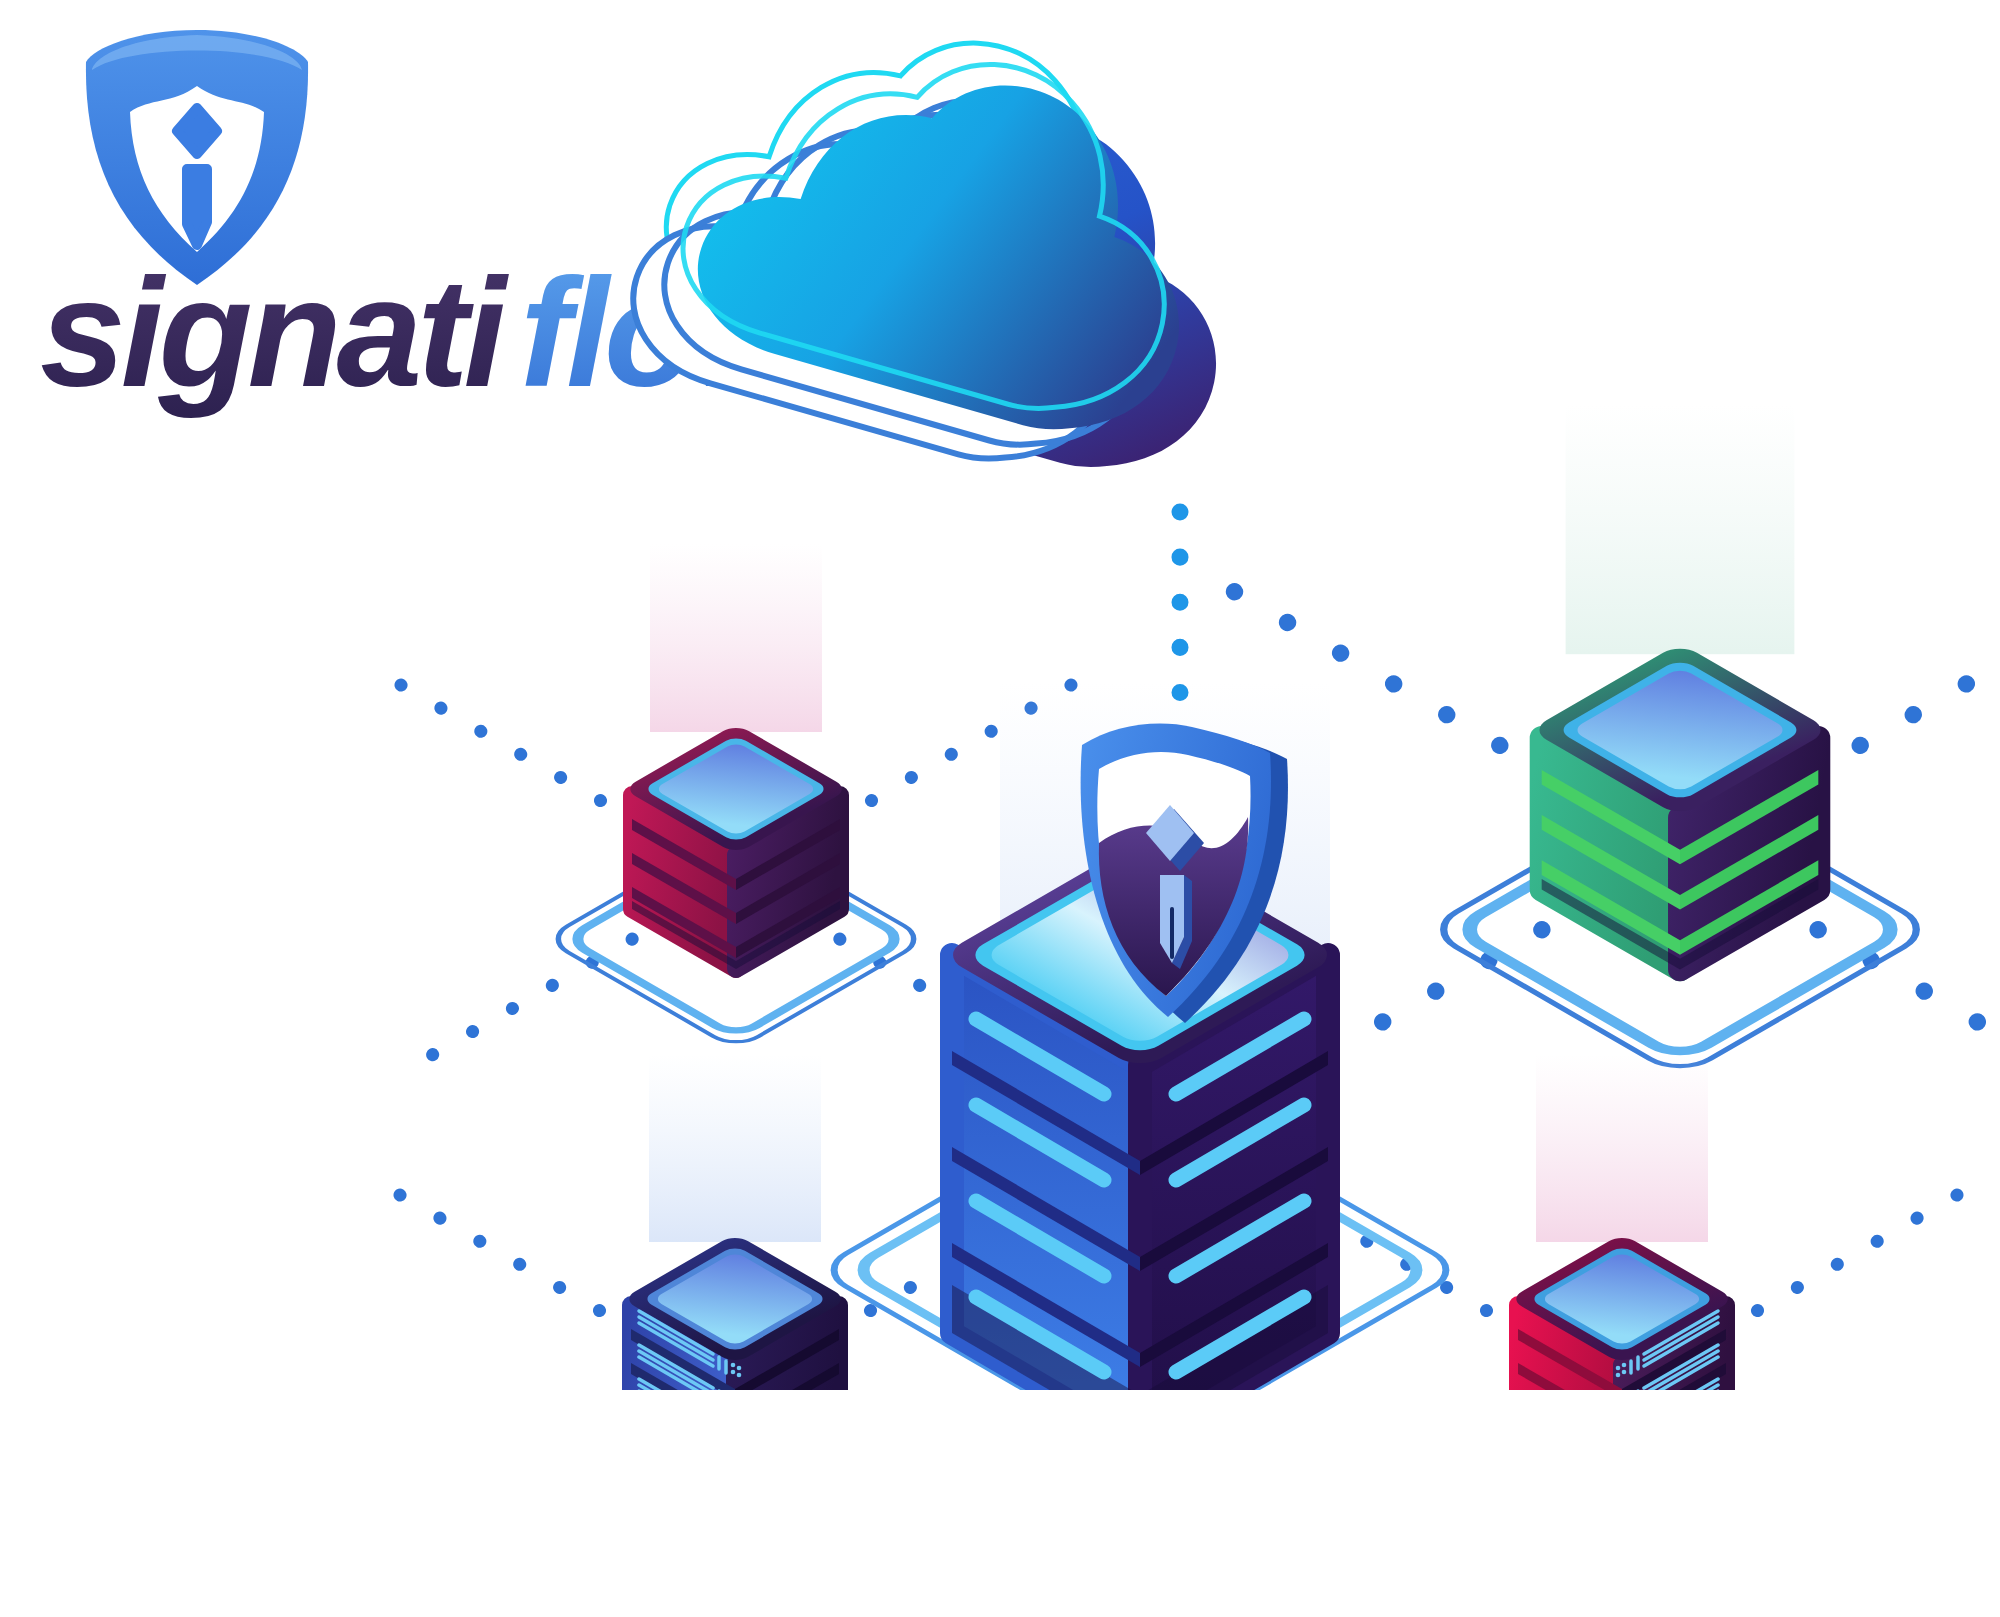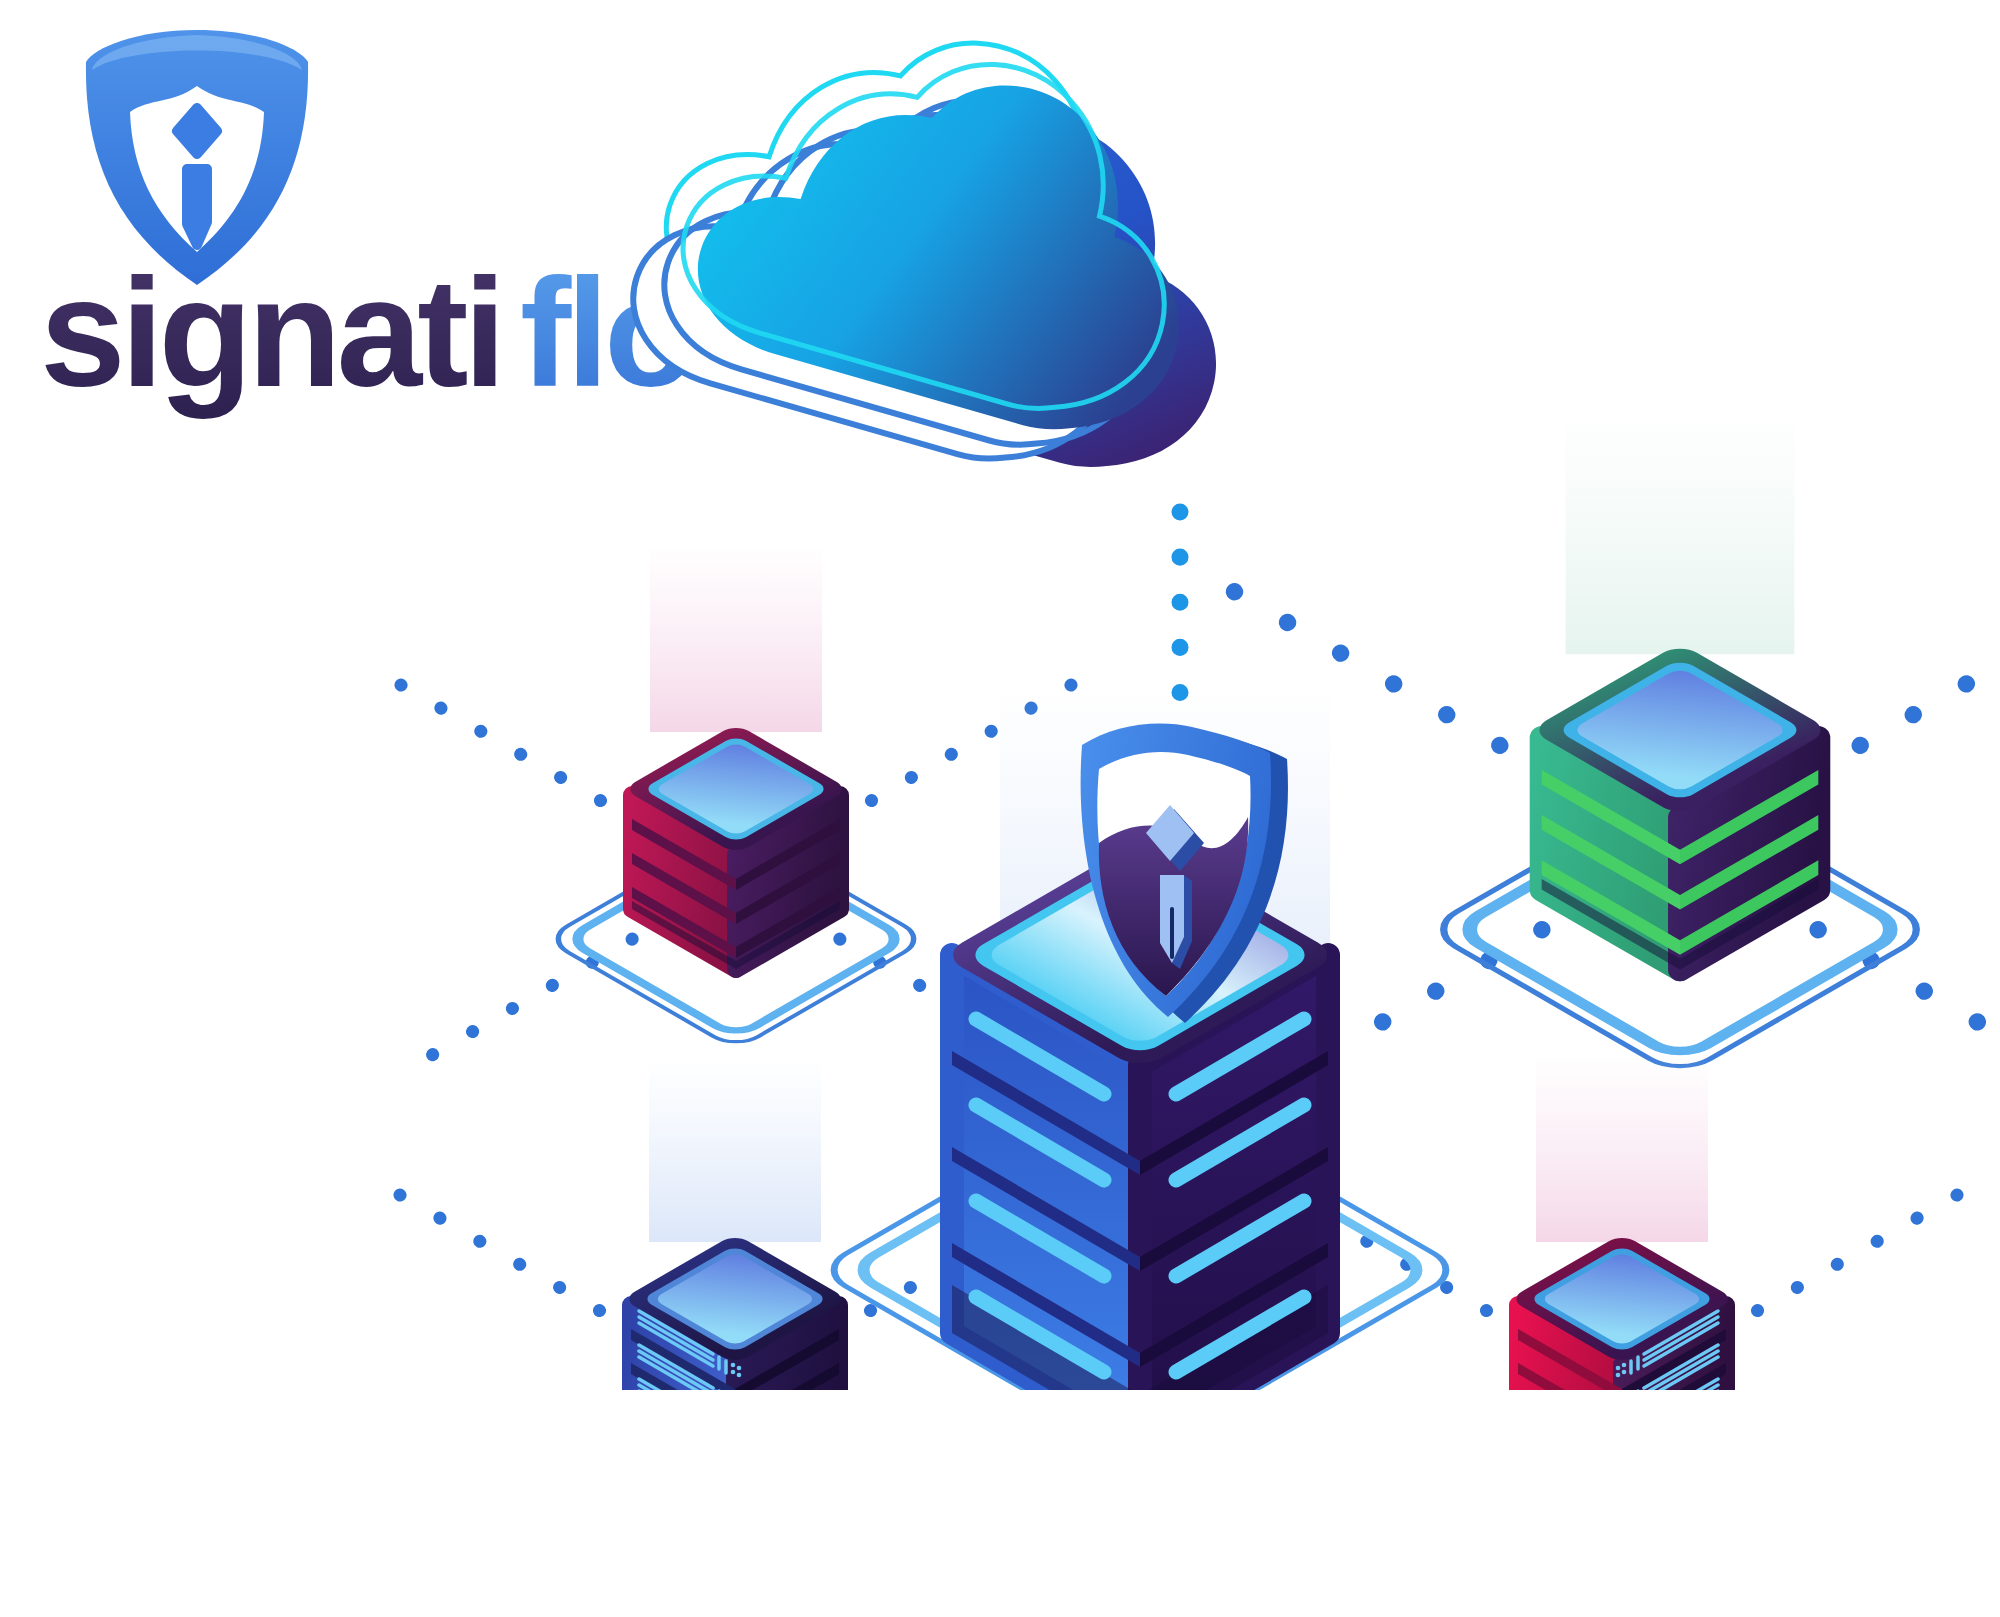--- a/index.html
+++ b/index.html
@@ -1,17 +1,17 @@
 <!DOCTYPE html>
 <html><head>
 <meta charset="utf-8">
 <style>
   html,body{margin:0;padding:0;background:#ffffff;}
   .stage{position:relative;width:2000px;height:1390px;background:#ffffff;overflow:hidden;
-         font-family:"Liberation Sans", sans-serif;}
+         font-family:"Liberation Sans", sans-serif;font-style:italic;}
   svg{display:block;}
   text{font-family:"Liberation Sans", sans-serif;font-weight:bold;}
   .wordmark-primary{fill:url(#gWordA);font-size:154px;letter-spacing:-5px;}
   .wordmark-secondary{fill:url(#gWordB);font-size:154px;letter-spacing:-5px;}
   
   .srv-crimson{--faceL:url(#gRedL);--faceR:url(#gRedR);--grvL:#5e1048;--grvR:#2e0f3d;
                --rim:url(#gRedRim);--ring:#49b6e8;--glow:url(#gGlowPink);--vent:#6cc8f5;}
   .srv-green  {--faceL:url(#gGreenL);--faceR:url(#gGreenR);--grvL:#46cf66;--grvR:#3dc75f;
                --rim:url(#gGreenRim);--ring:#3fb2e8;--glow:url(#gGlowGreen);--vent:#6cc8f5;}
   .srv-indigo {--faceL:url(#gIndL);--faceR:url(#gIndR);--grvL:#1f2a6e;--grvR:#150a30;

